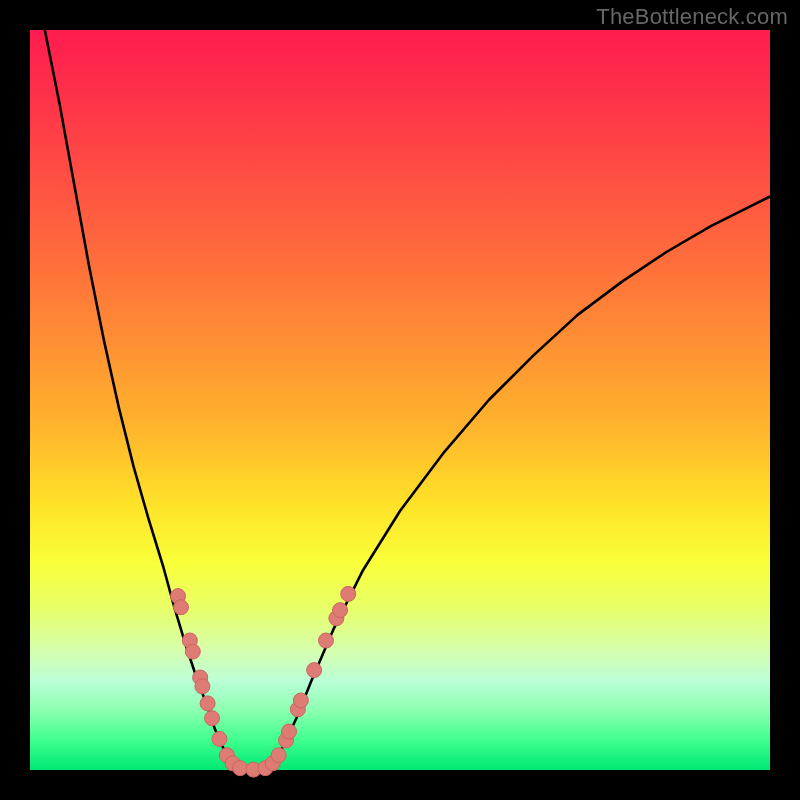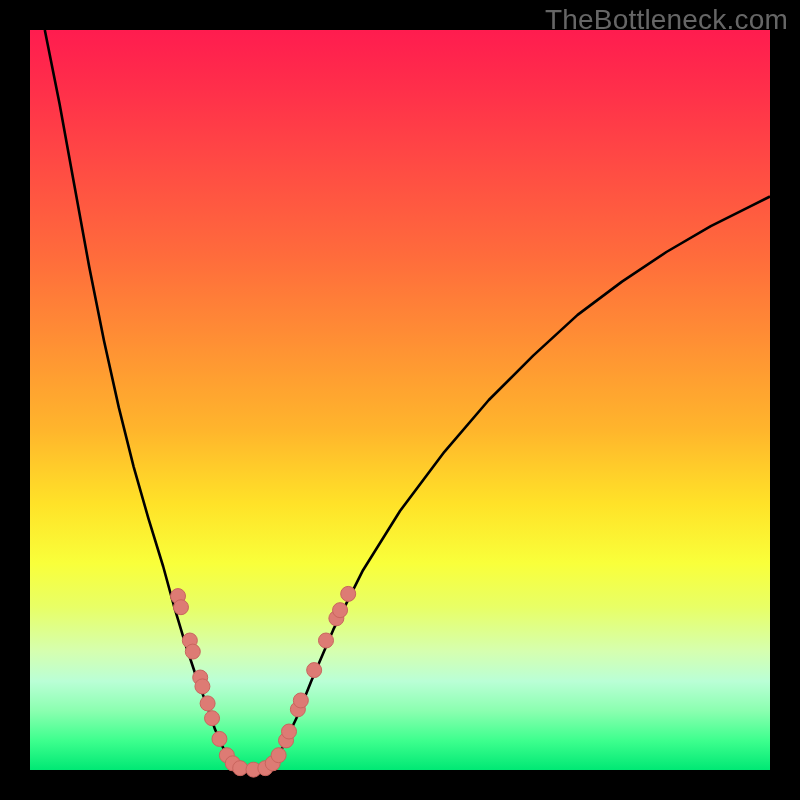--- a/index.html
+++ b/index.html
@@ -39,21 +39,21 @@
       #8bffb0 92%,
       #3eff8e 96%,
       #00e874 100%
     );
   }
   .watermark {
     position: absolute;
     top: 4px;
     right: 12px;
     color: #666;
-    font-size: 28px;
+    font-size: 22px;
     letter-spacing: 0.2px;
     user-select: none;
   }
   svg.curve {
     position: absolute;
     left: 0;
     top: 0;
     width: 740px;
     height: 740px;
     overflow: visible;

